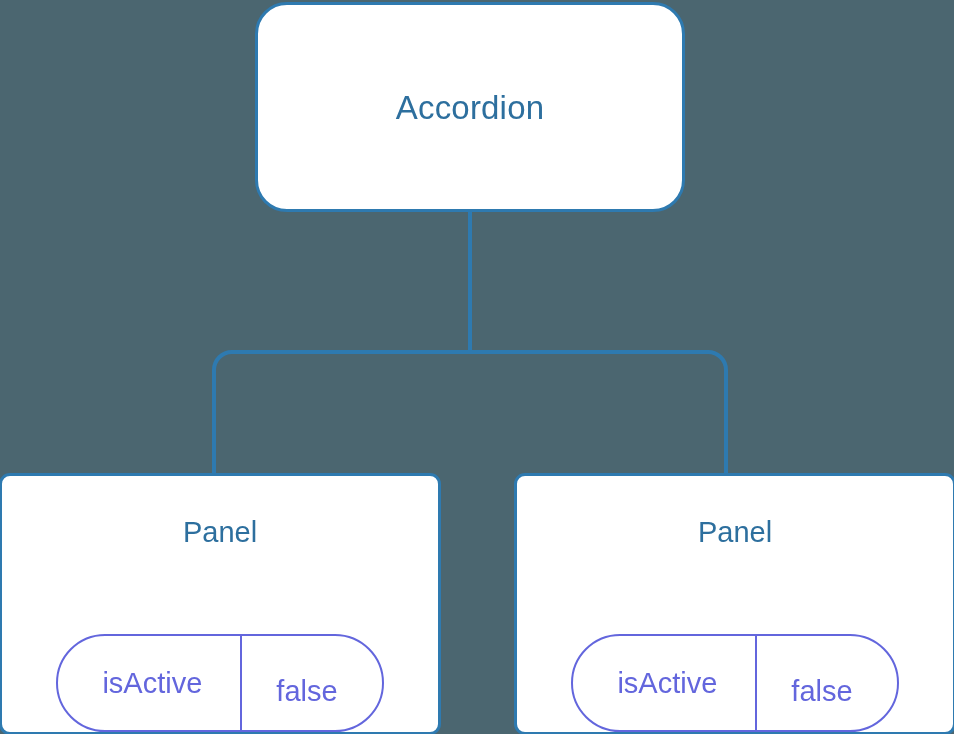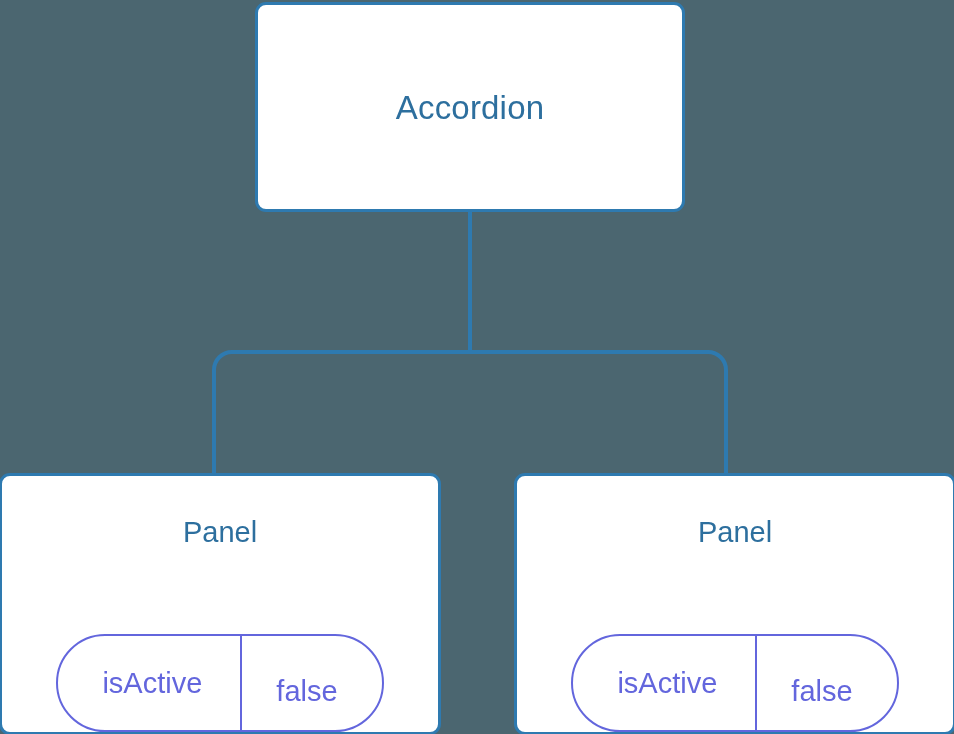--- a/index.html
+++ b/index.html
@@ -43,20 +43,21 @@
     align-items: center;
   }
 
   
   .node.root {
     left: 255px;
     top: 2px;
     width: 430px;
     height: 210px;
     justify-content: center;
+    border-radius: 32px;
   }
   .node.root .node-title {
     font-size: 33px;
     line-height: 1;
     letter-spacing: 0.2px;
   }
 
   
   .node.leaf {
     width: 442px;

